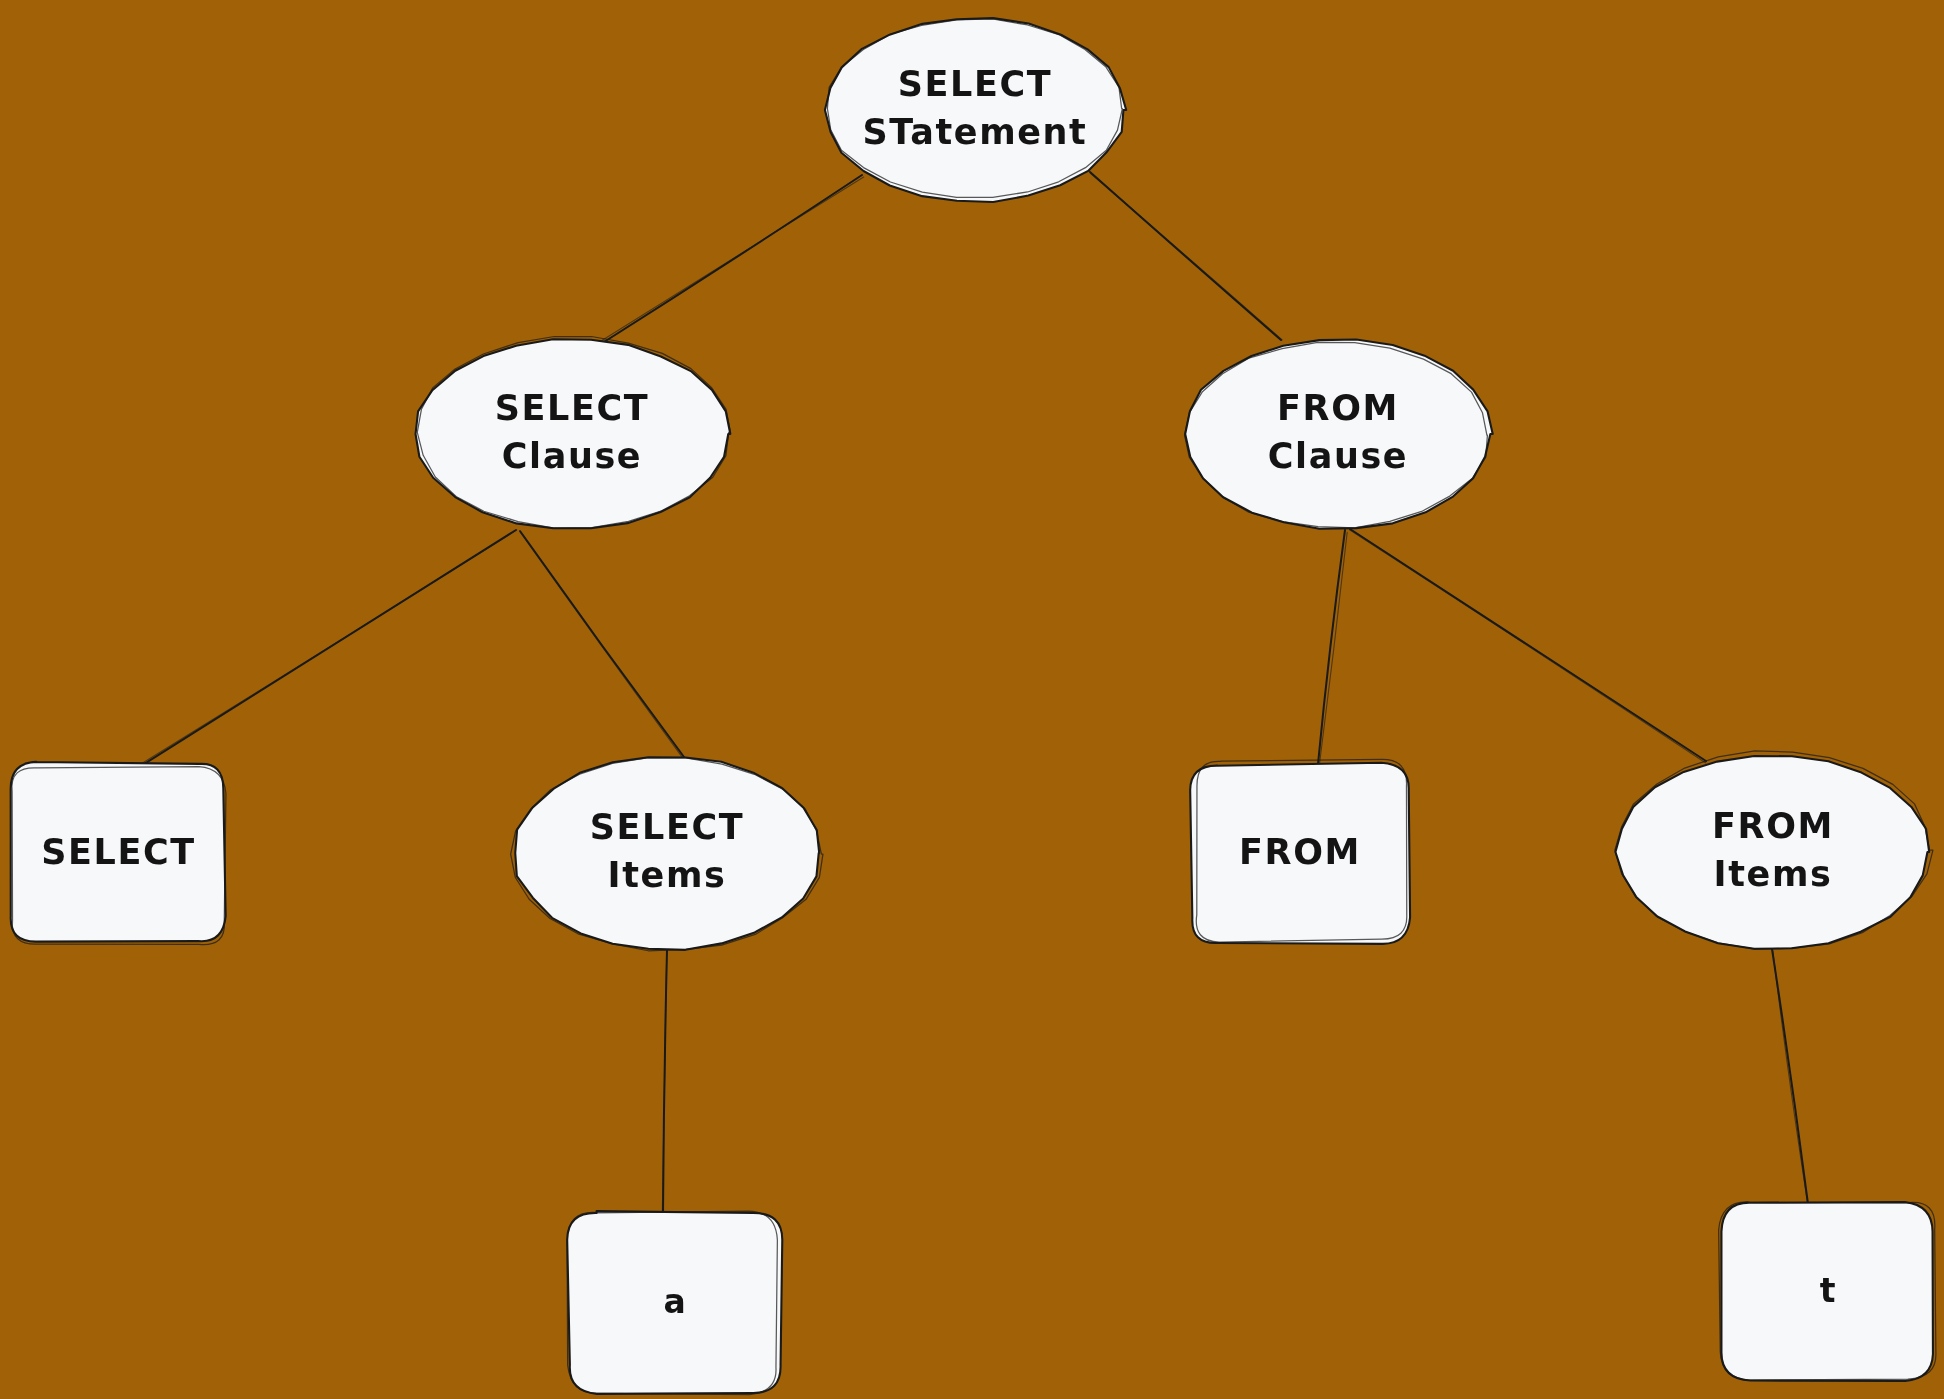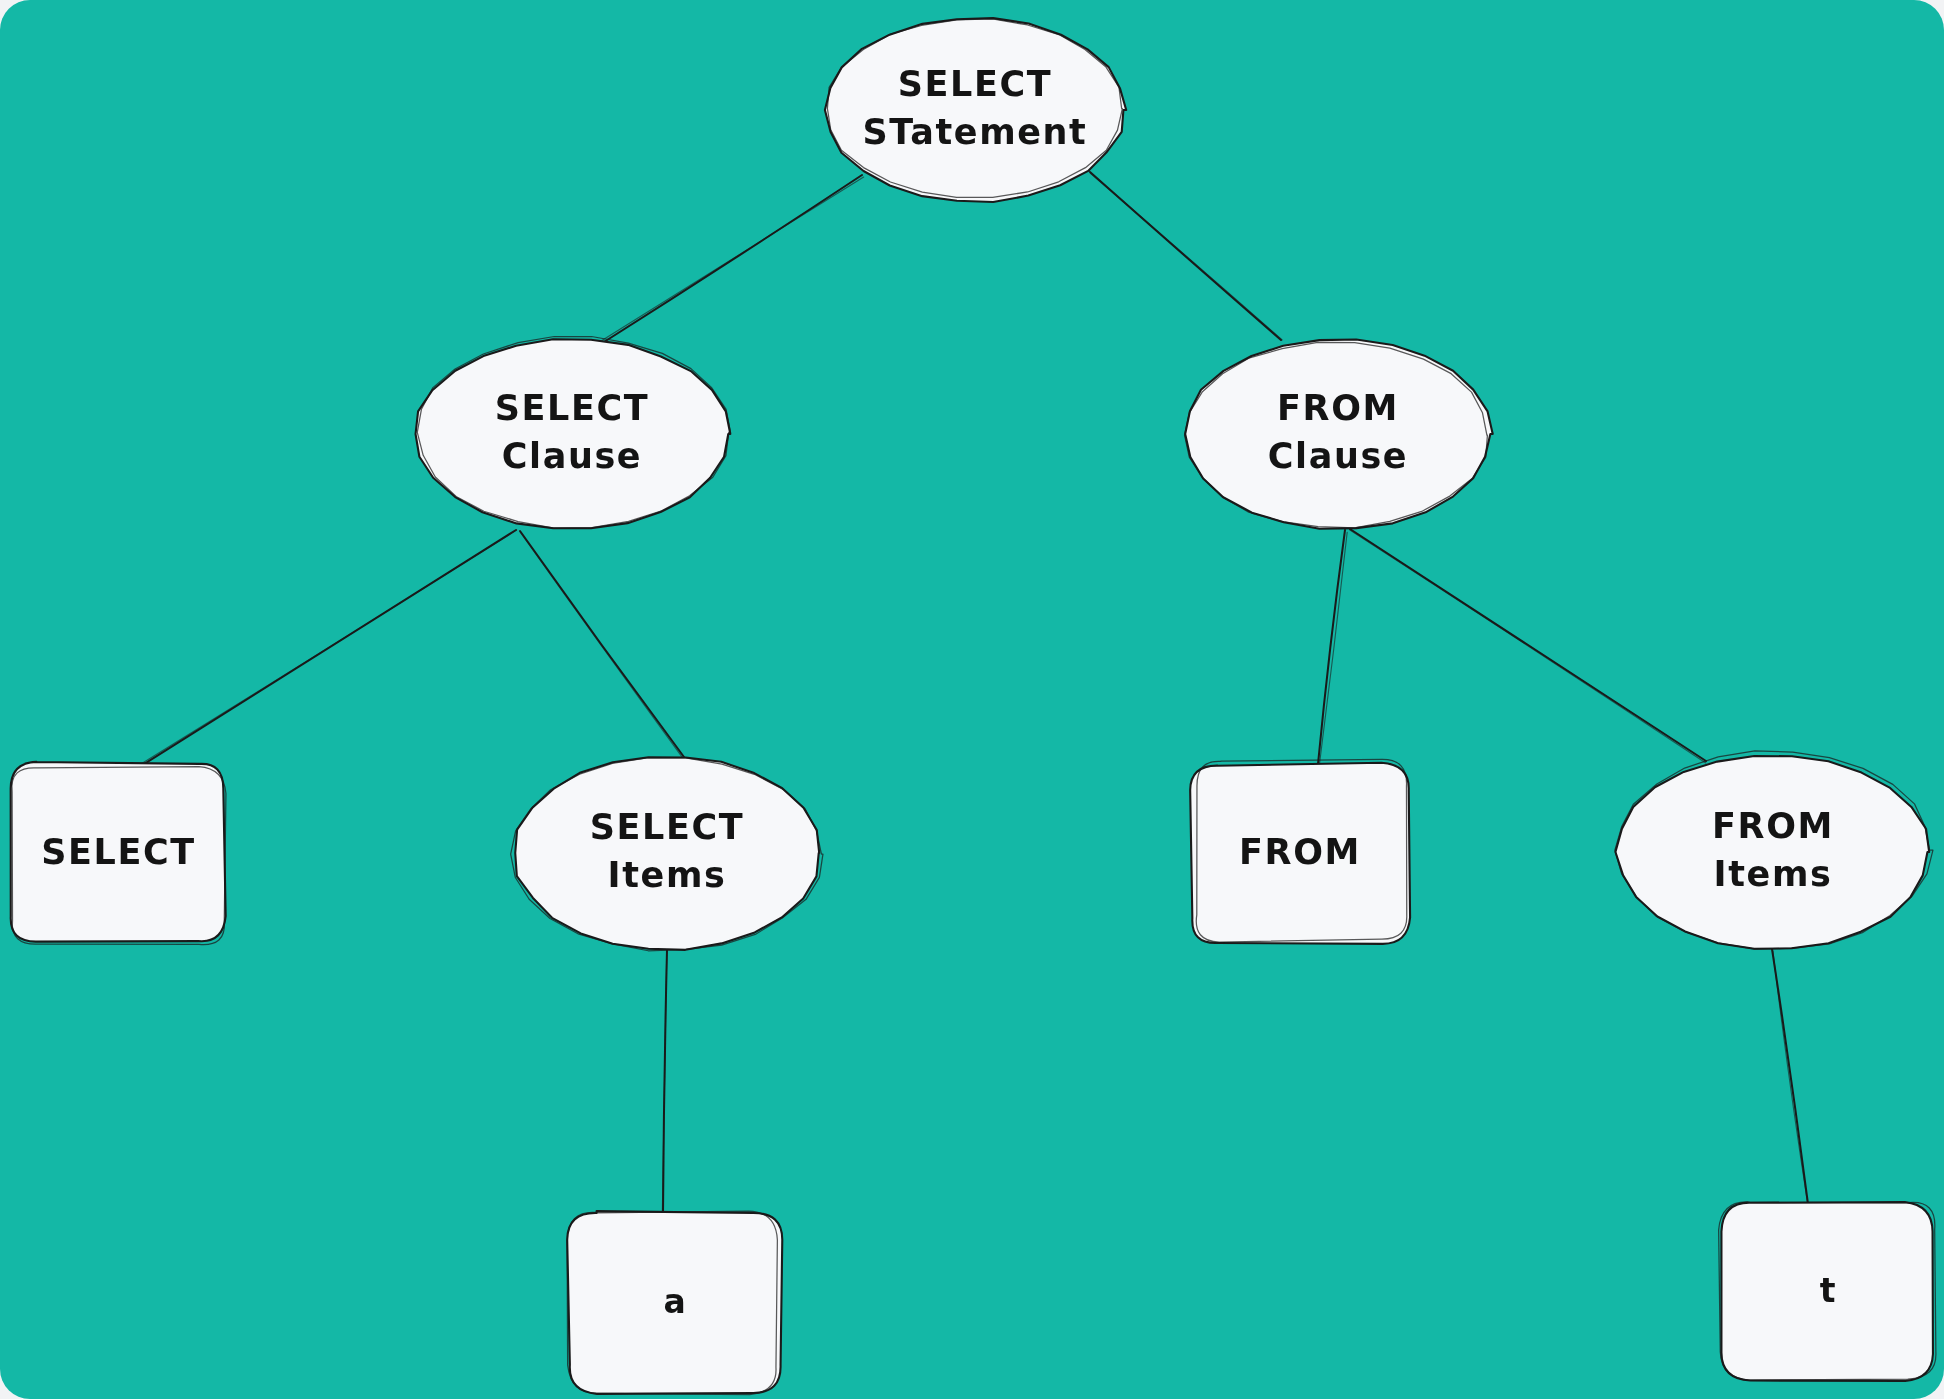--- a/index.html
+++ b/index.html
@@ -5,24 +5,23 @@
 <style>
   html, body {
     margin: 0;
     padding: 0;
     background: #f2f3f5;
   }
   #canvas-root {
     position: relative;
     width: 1944px;
     height: 1399px;
-    background: #14b8a6;
+    background: #a16207;
     overflow: hidden;
     font-family: "DejaVu Sans", sans-serif;
-    border-radius: 30px;
   }
   svg#diagram {
     position: absolute;
     top: 0;
     left: 0;
     width: 1944px;
     height: 1399px;
     display: block;
   }
   .node-shape {

